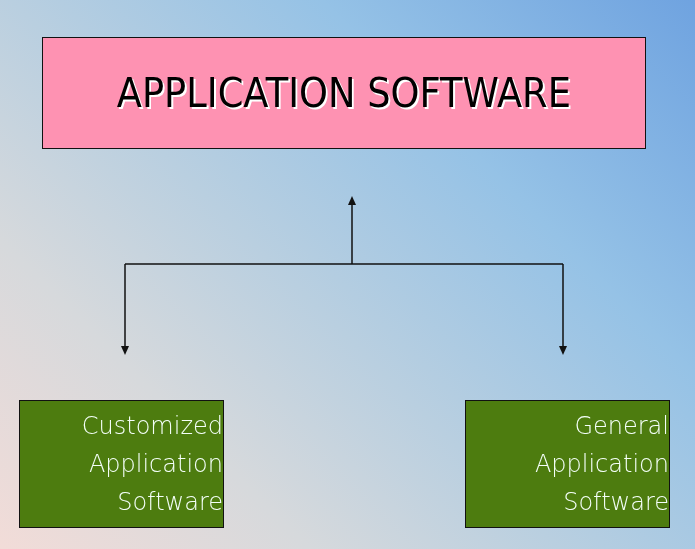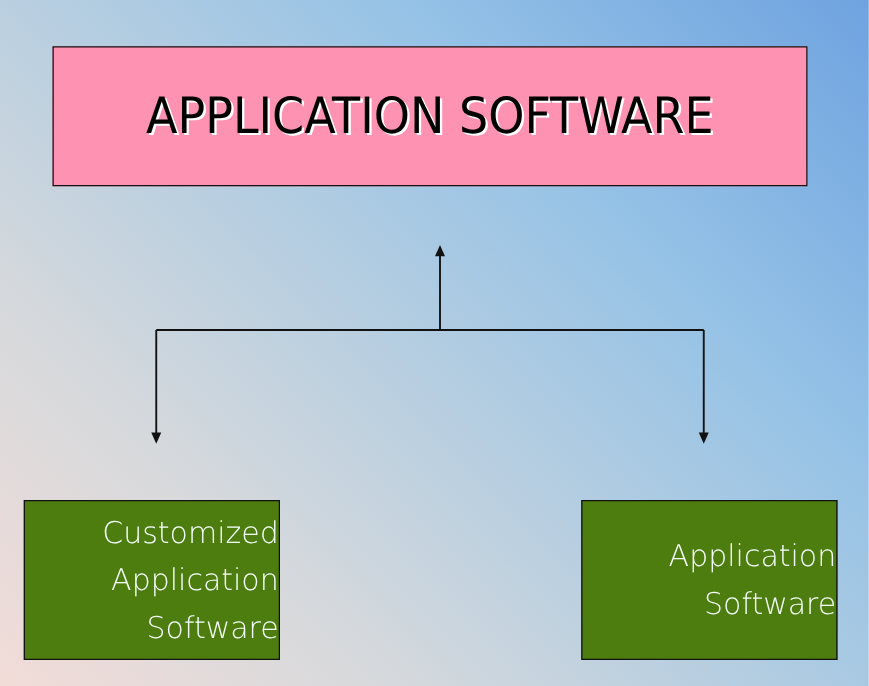--- a/index.html
+++ b/index.html
@@ -50,15 +50,16 @@
   <span class="root-title">APPLICATION SOFTWARE</span>
 </div>
 
 <div class="child-box child-left">
   <span>Customized</span>
   <span>Application</span>
   <span>Software</span>
 </div>
 
 <div class="child-box child-right">
+  <span>General</span>
   <span>Application</span>
   <span>Software</span>
 </div>
 
 </body></html>

